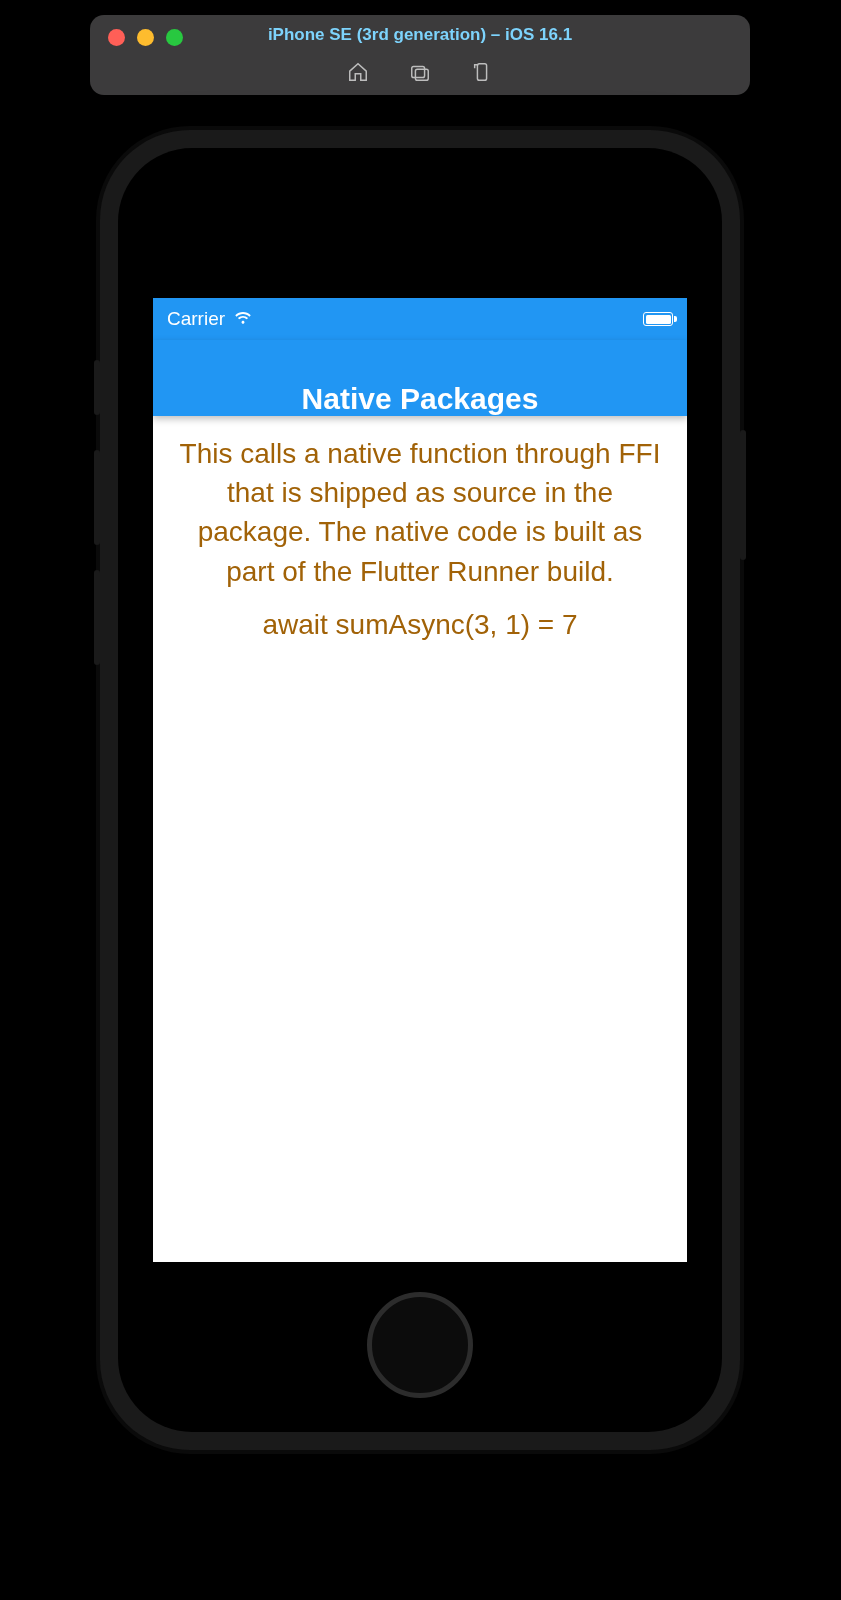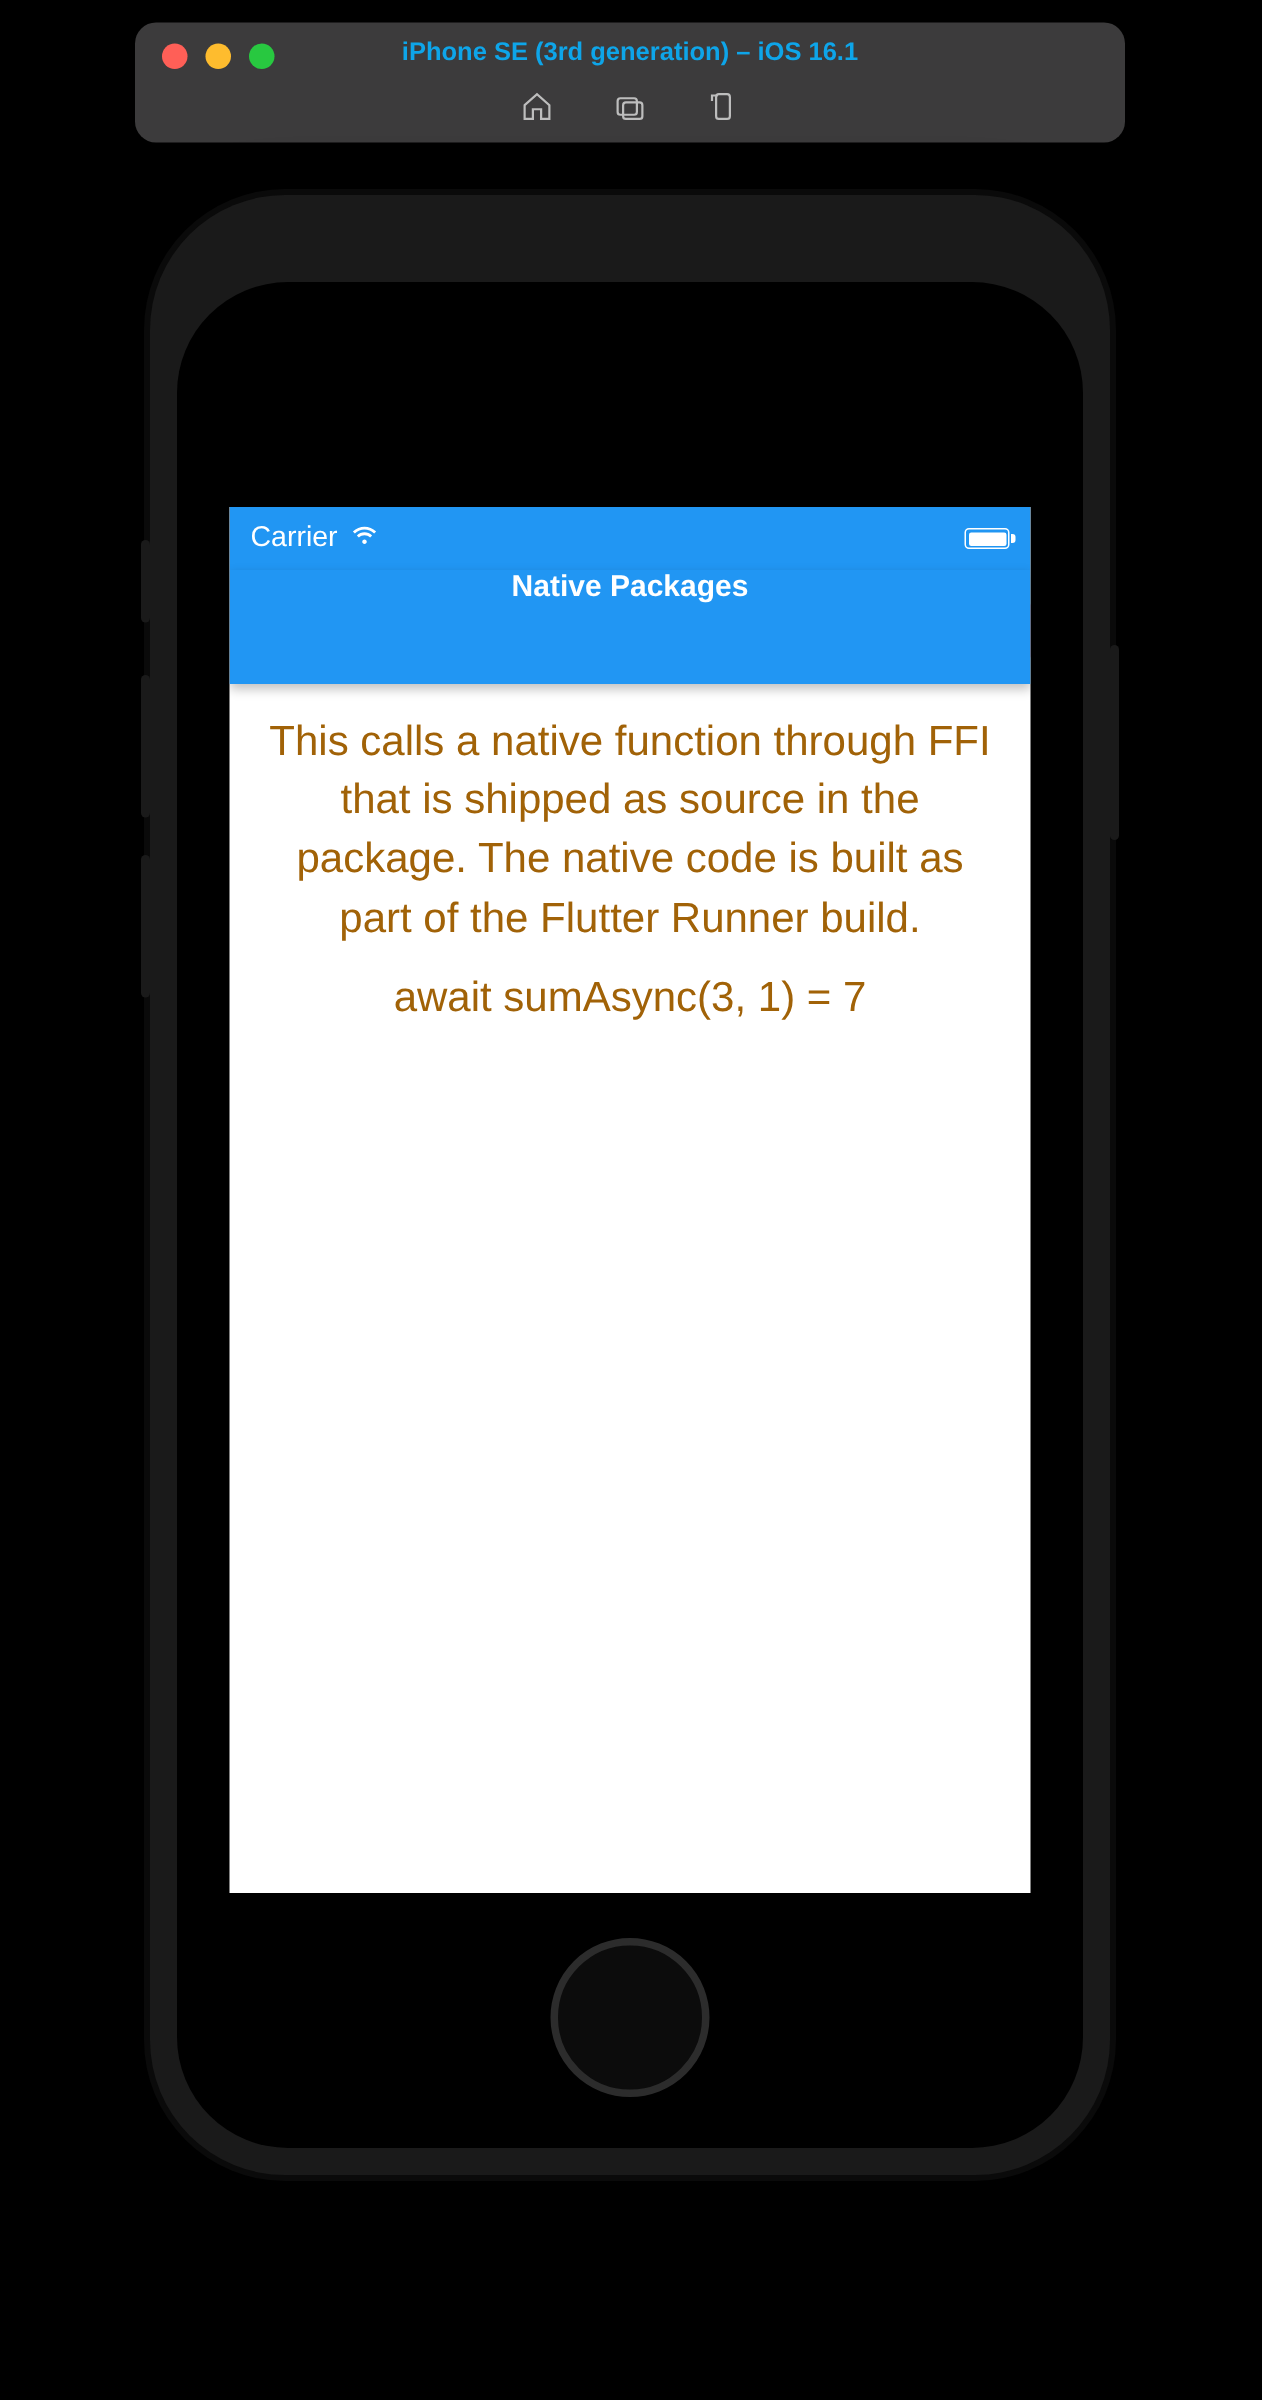--- a/index.html
+++ b/index.html
@@ -35,21 +35,21 @@
   .tl-close { background: #ff5f57; }
   .tl-min   { background: #febc2e; }
   .tl-max   { background: #28c840; }
   .sim-title {
     position: absolute;
     top: 10px;
     left: 0; right: 0;
     text-align: center;
     font-size: 17px;
     font-weight: 600;
-    color: #0ea5e9;
+    color: #7dd3fc;
   }
   .sim-toolbar {
     position: absolute;
     bottom: 8px;
     left: 0; right: 0;
     display: flex;
     justify-content: center;
     gap: 40px;
     color: #bdbdbd;
   }
@@ -64,21 +64,20 @@
     height: 1320px;
     background: #1a1a1a;
     border-radius: 90px;
     box-shadow: 0 0 0 4px #0a0a0a, 0 20px 50px rgba(0,0,0,0.8);
   }
   .phone-inner {
     position: absolute;
     inset: 18px;
     background: #000;
     border-radius: 74px;
-    margin-top: 40px;
   }
   
   .side-btn { position: absolute; background: #1a1a1a; border-radius: 4px; }
   .sb-left1 { left: -6px; top: 230px; width: 6px; height: 55px; }
   .sb-left2 { left: -6px; top: 320px; width: 6px; height: 95px; }
   .sb-left3 { left: -6px; top: 440px; width: 6px; height: 95px; }
   .sb-right { right: -6px; top: 300px; width: 6px; height: 130px; }
 
   
   .home-btn {
@@ -132,23 +131,23 @@
     width:3px; height:6px; background:#fff; border-radius: 0 2px 2px 0;
   }
   .battery-fill { position:absolute; inset:1.5px; background:#fff; border-radius:1.5px; }
 
   
   .app-bar {
     height: 76px;
     background: #2196f3;
     color:#fff;
     display:flex;
-    align-items:flex-start;
+    align-items:flex-end;
     justify-content:center;
-    font-size: 20px;
+    font-size: 30px;
     font-weight: 600;
     box-shadow: 0 3px 7px rgba(0,0,0,0.25);
     position: relative;
     z-index: 1;
   }
 
   
   .debug-banner {
     position: absolute;
     top: 0; right: 0;

